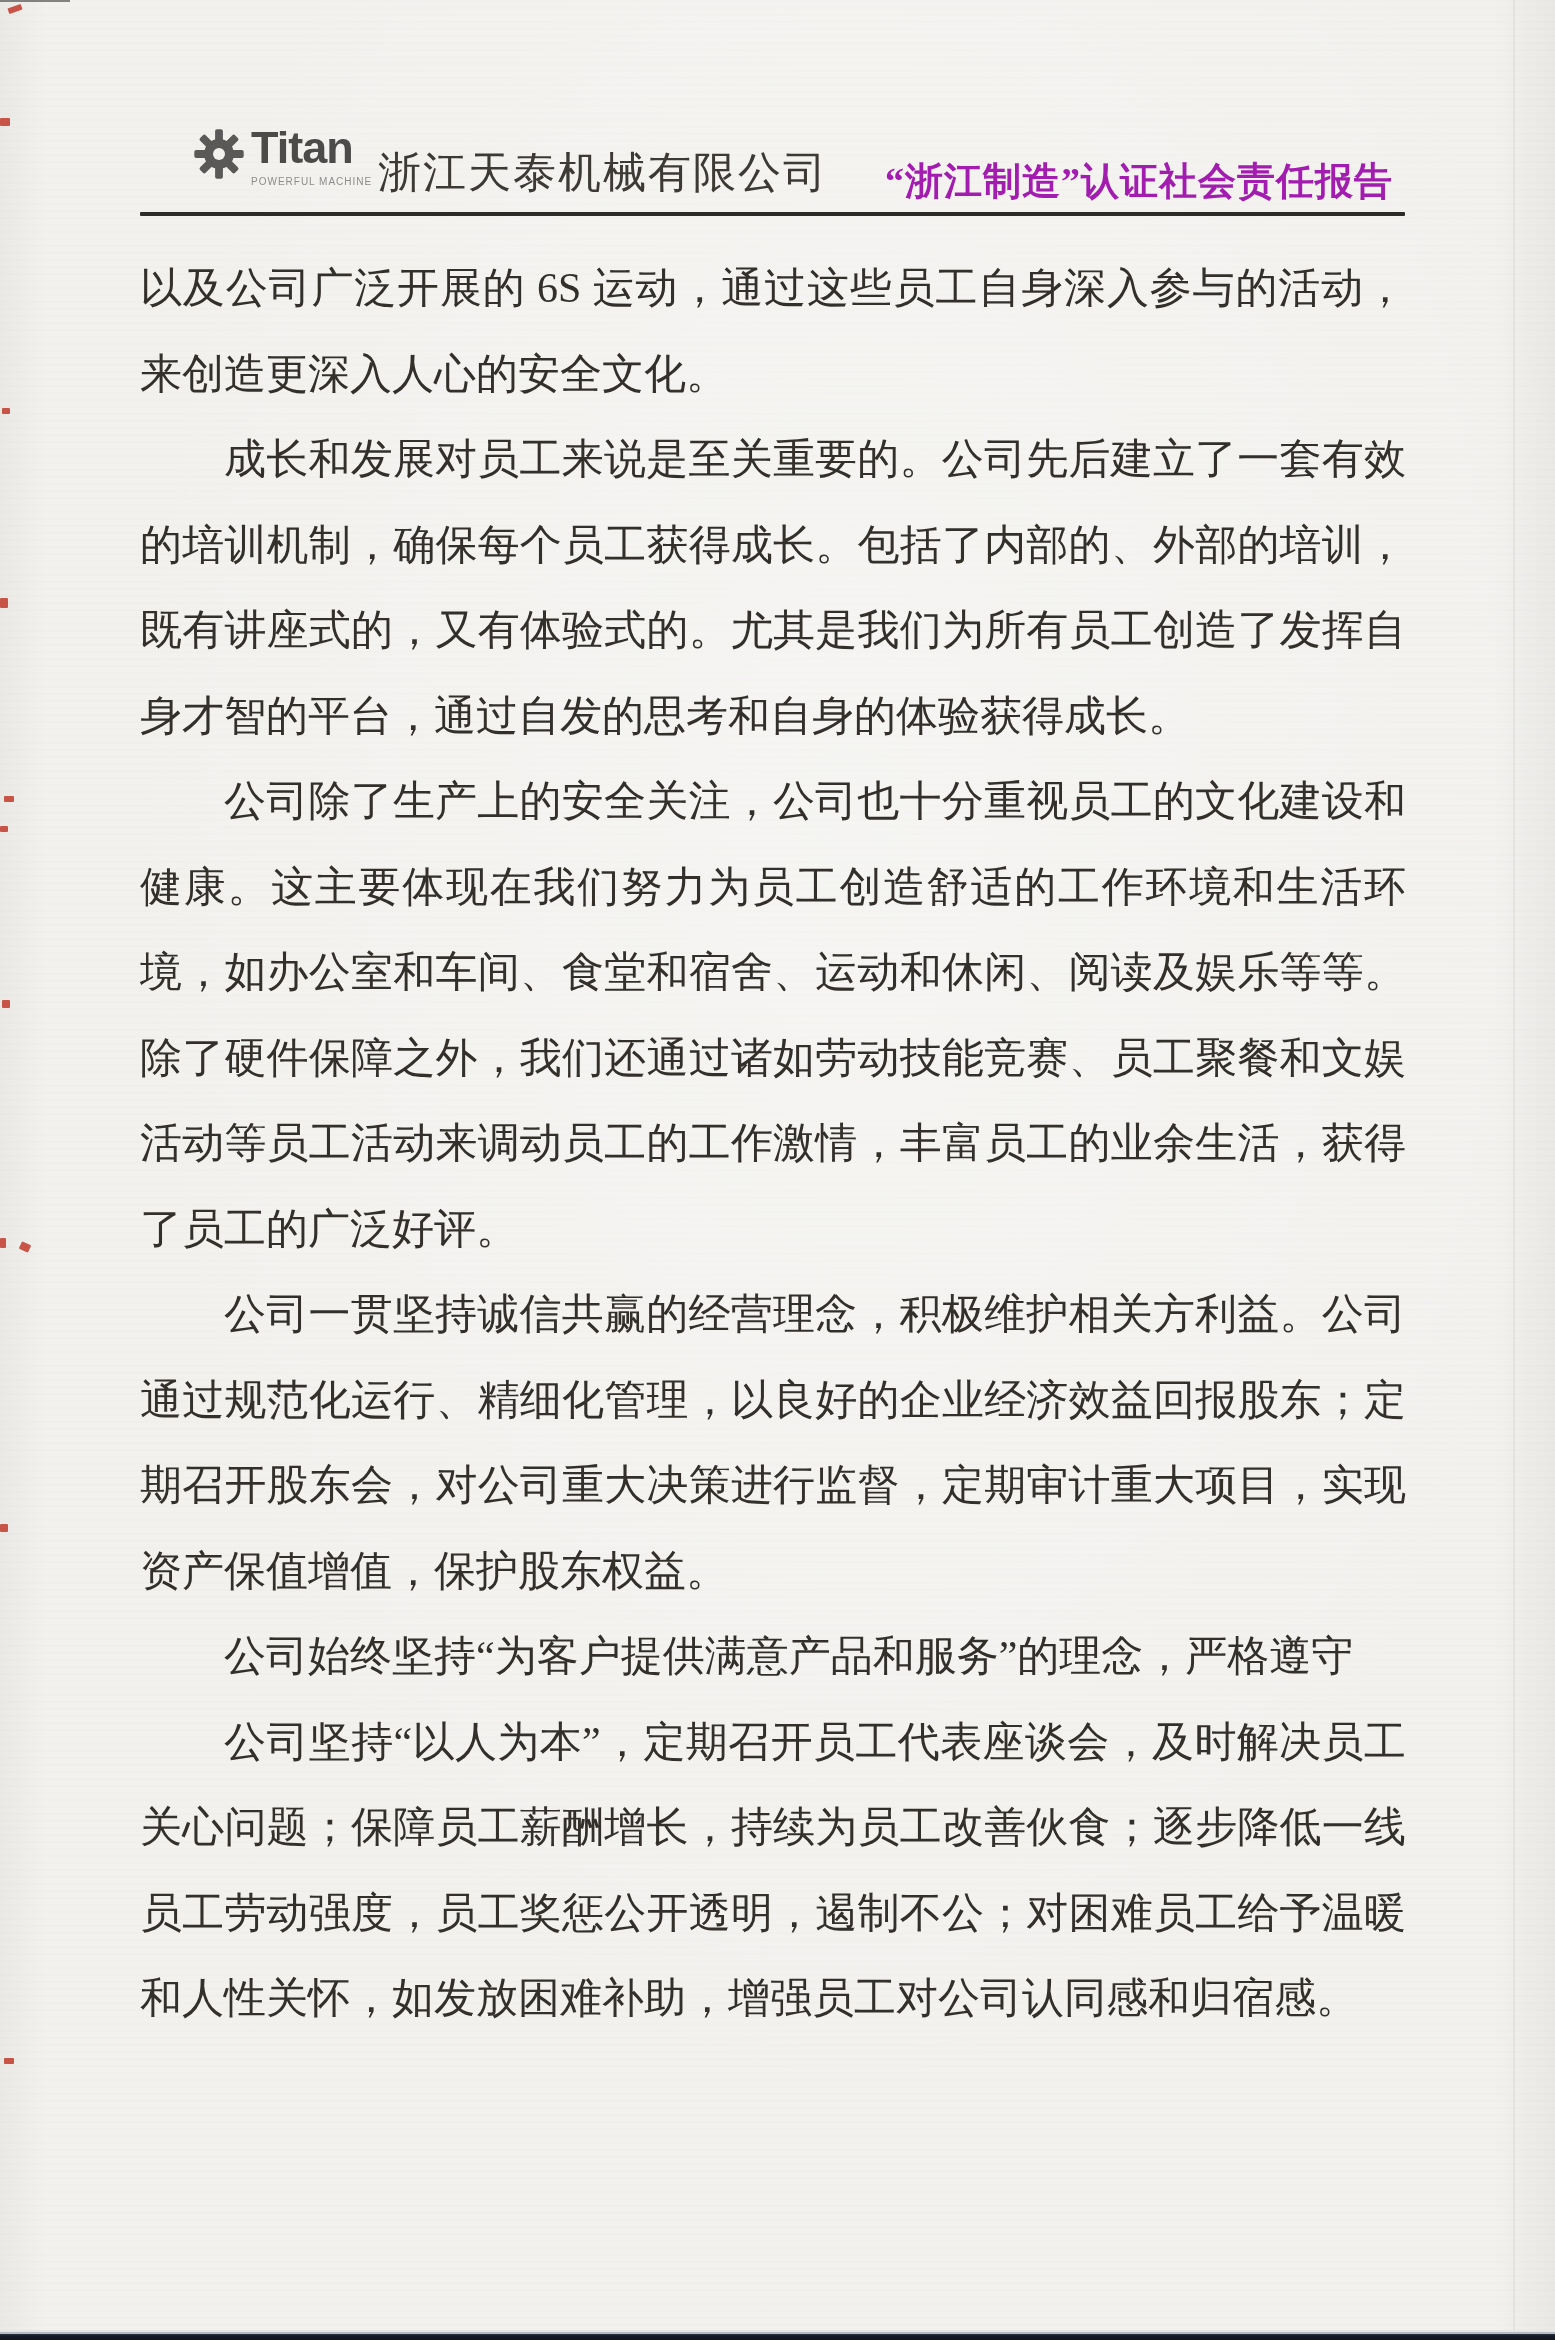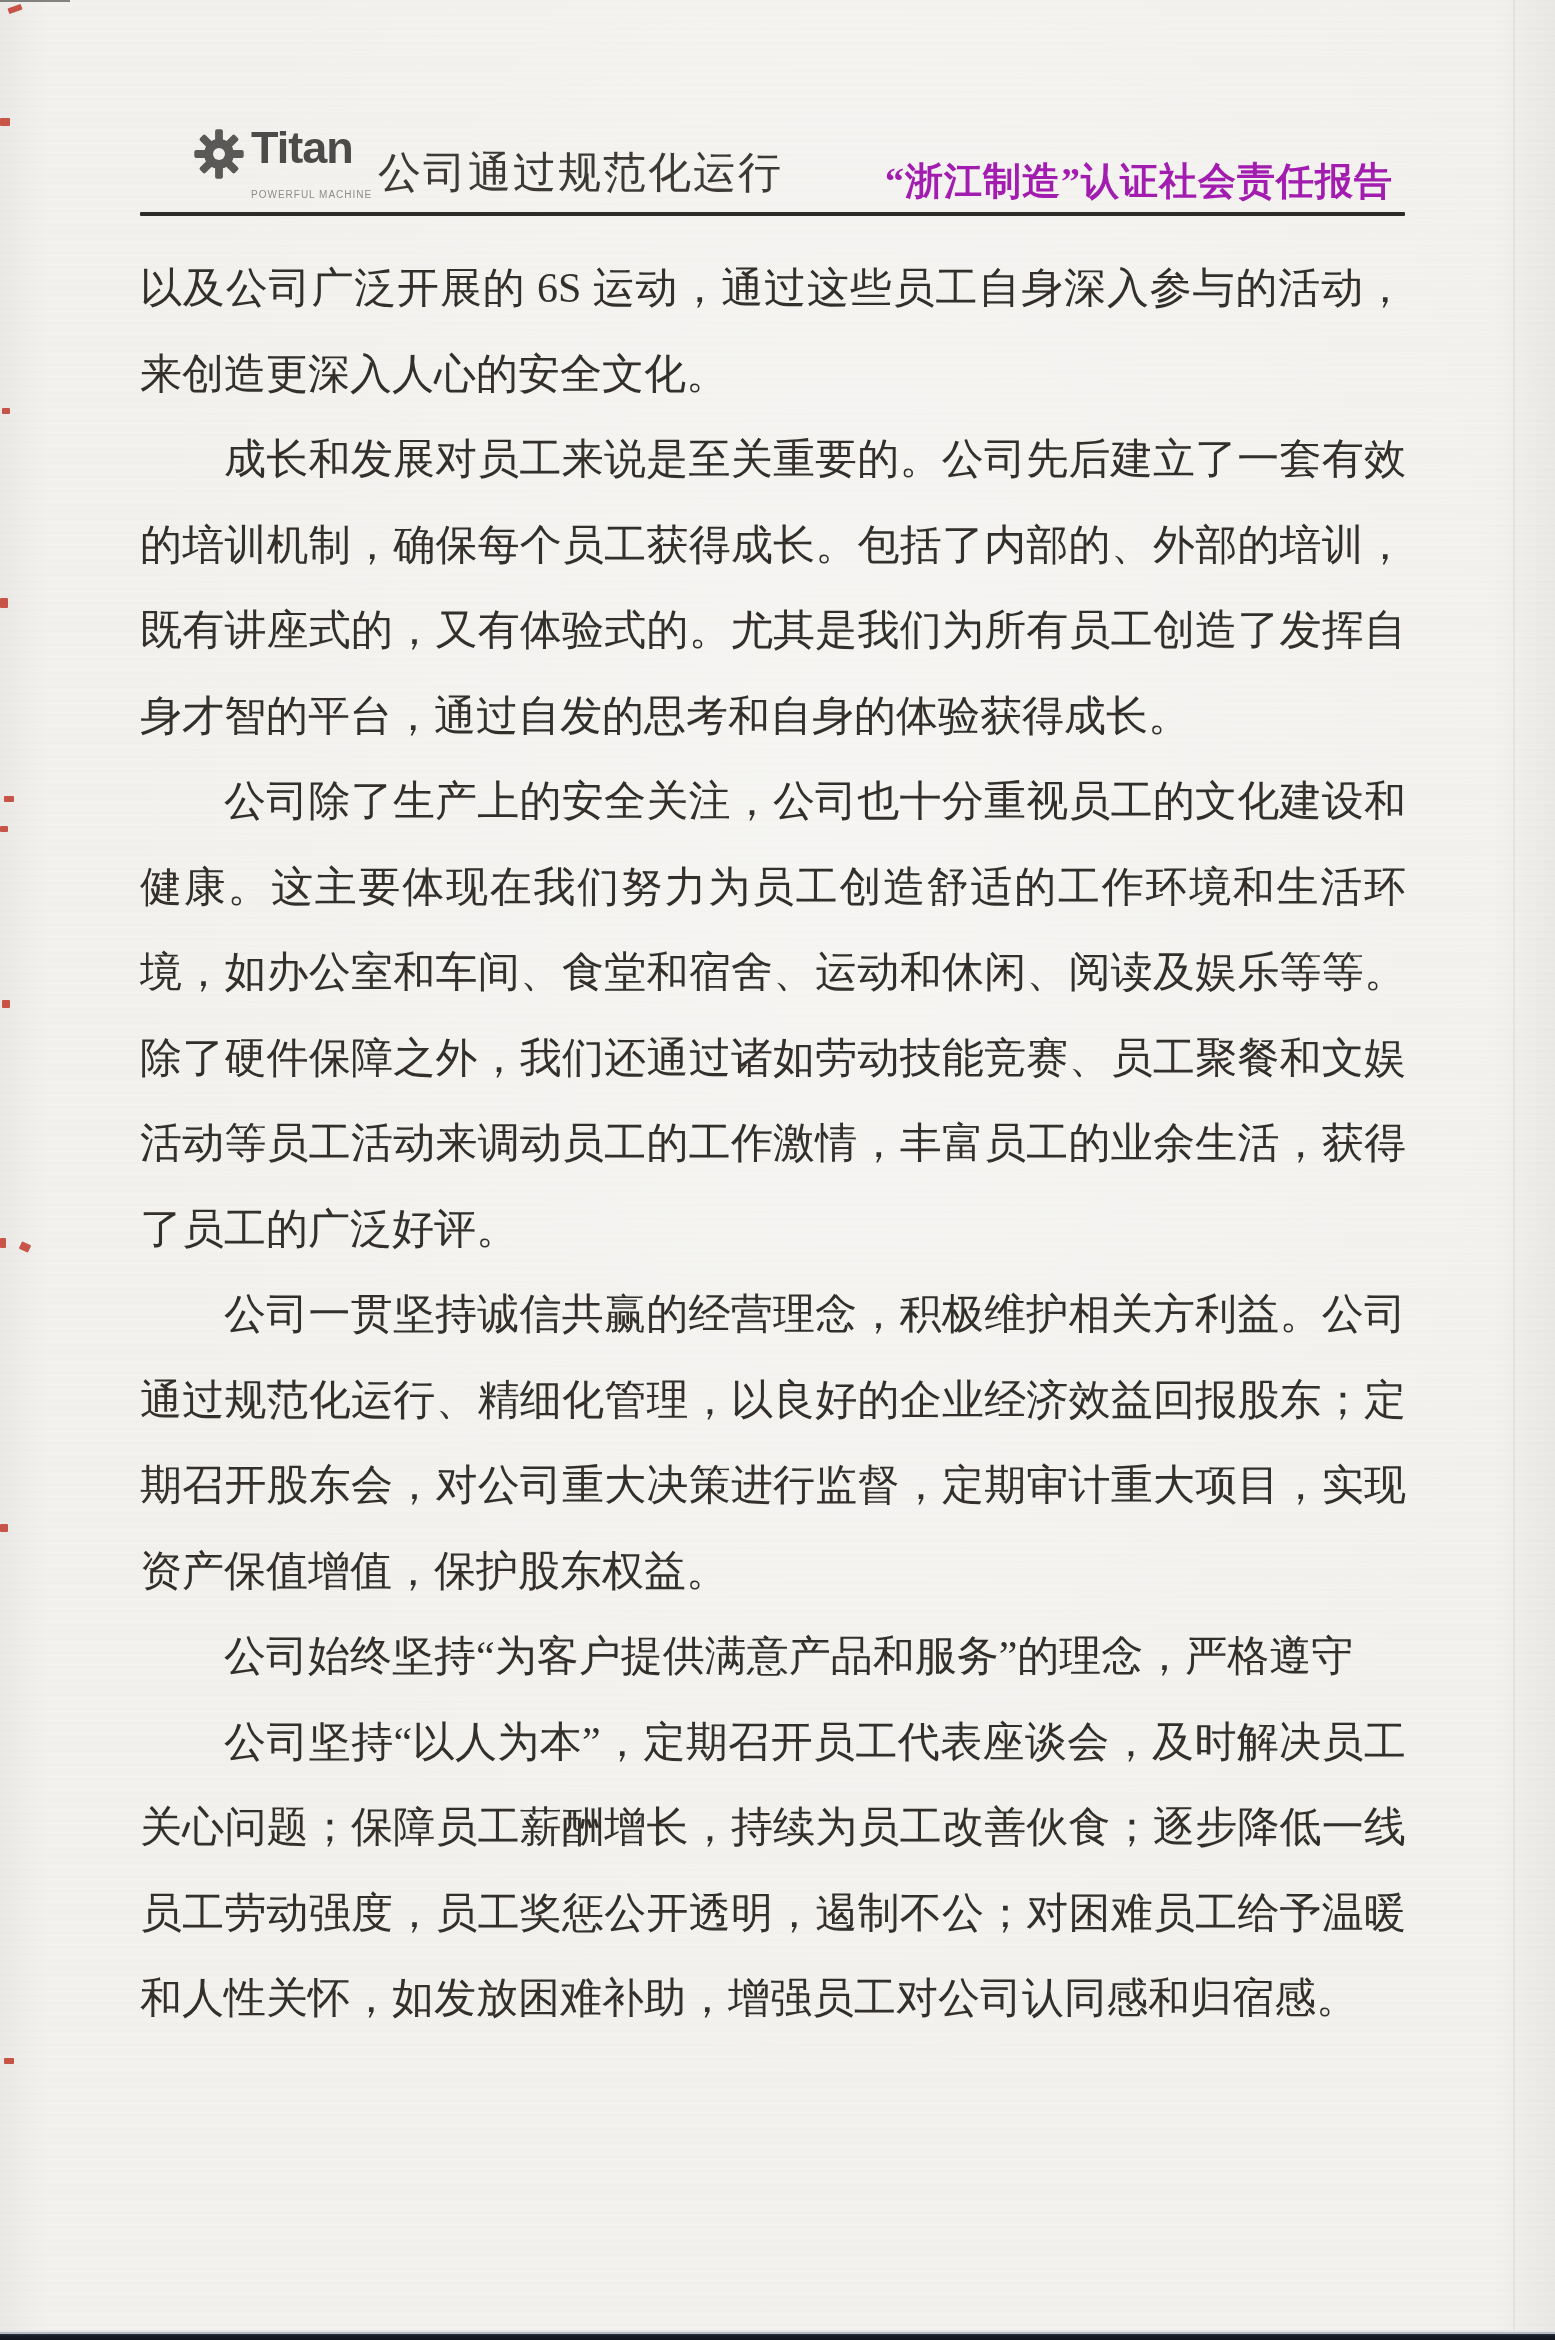--- a/index.html
+++ b/index.html
@@ -25,21 +25,21 @@
   .gear { width: 52px; height: 52px; margin-top: 2px; }
   .logo-text { margin-left: 6px; display: flex; flex-direction: column; }
   .brand {
     font-family: "Liberation Sans", "DejaVu Sans", sans-serif;
     font-weight: bold; font-size: 45px; line-height: 44px;
     letter-spacing: -1px; color: #4c4b4a;
   }
   .tagline {
     font-family: "Liberation Sans", "DejaVu Sans", sans-serif;
     font-size: 10px; letter-spacing: 1px; color: #8d8c8a;
-    margin-top: 19px; align-self: flex-end; text-align: right;
+    margin-top: 6px; align-self: flex-end; text-align: right;
   }
   .company-name {
     position: absolute; left: 378px; top: 144px;
     font-size: 43px; color: #3d3a36; letter-spacing: 2px; white-space: nowrap;
   }
   .report-title {
     position: absolute; right: 162px; top: 156px;
     font-size: 38px; font-weight: bold; color: #a21caf; letter-spacing: 1px;
     white-space: nowrap;
   }
@@ -98,21 +98,21 @@
           <rect x="17" y="1" width="6" height="12" rx="1.5" transform="rotate(315 20 20)"></rect>
           <circle cx="20" cy="20" r="11.5"></circle>
         </g>
         <circle cx="20" cy="20" r="4.6" fill="#f2f1ee"></circle>
       </svg>
       <div class="logo-text">
         <span class="brand">Titan</span>
         <span class="tagline">POWERFUL MACHINE</span>
       </div>
     </div>
-    <div class="company-name">公司通过规范化运行</div>
+    <div class="company-name">浙江天泰机械有限公司</div>
     <div class="report-title">“浙江制造”认证社会责任报告</div>
     <div class="header-rule"></div>
   </header>
 
   <main>
     <p class="continuation">以及公司广泛开展的 6S 运动，通过这些员工自身深入参与的活动，来创造更深入人心的安全文化。</p>
     <p class="indent">成长和发展对员工来说是至关重要的。公司先后建立了一套有效的培训机制，确保每个员工获得成长。包括了内部的、外部的培训，既有讲座式的，又有体验式的。尤其是我们为所有员工创造了发挥自身才智的平台，通过自发的思考和自身的体验获得成长。</p>
     <p class="indent">公司除了生产上的安全关注，公司也十分重视员工的文化建设和健康。这主要体现在我们努力为员工创造舒适的工作环境和生活环境，如办公室和车间、食堂和宿舍、运动和休闲、阅读及娱乐等等。除了硬件保障之外，我们还通过诸如劳动技能竞赛、员工聚餐和文娱活动等员工活动来调动员工的工作激情，丰富员工的业余生活，获得了员工的广泛好评。</p>
     <p class="indent">公司一贯坚持诚信共赢的经营理念，积极维护相关方利益。公司通过规范化运行、精细化管理，以良好的企业经济效益回报股东；定期召开股东会，对公司重大决策进行监督，定期审计重大项目，实现资产保值增值，保护股东权益。</p>
     <p class="indent">公司始终坚持“为客户提供满意产品和服务”的理念，严格遵守</p>

